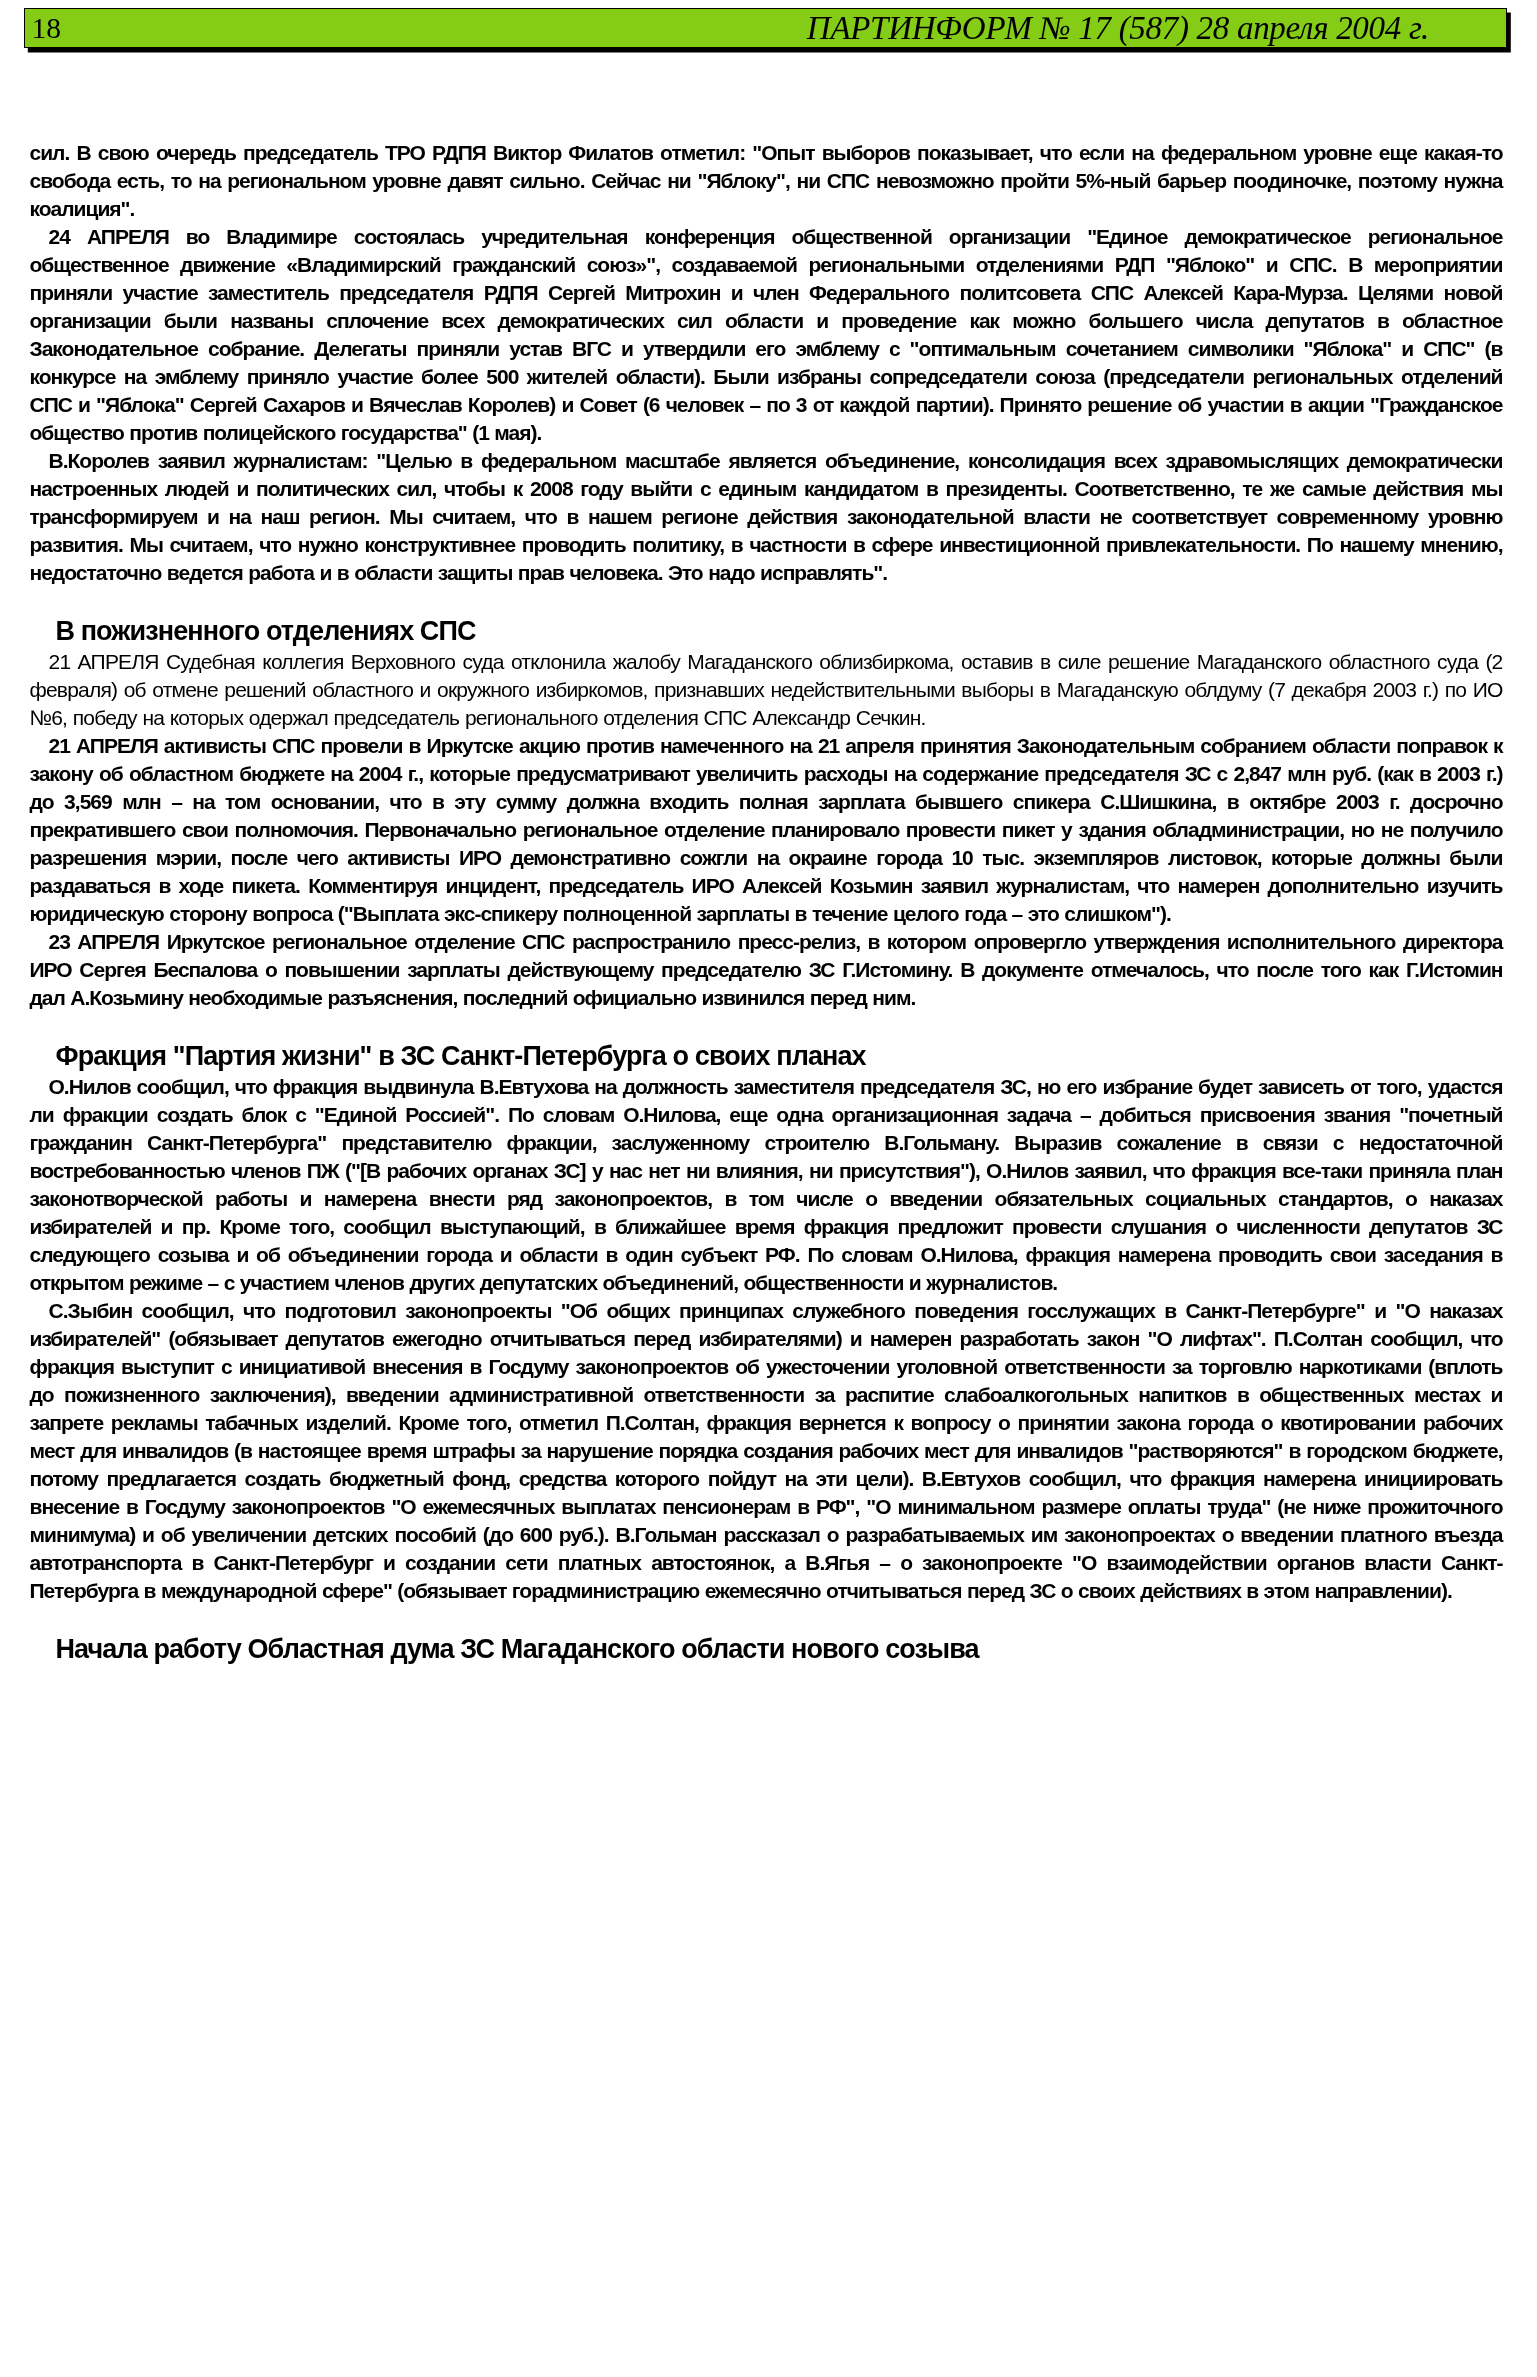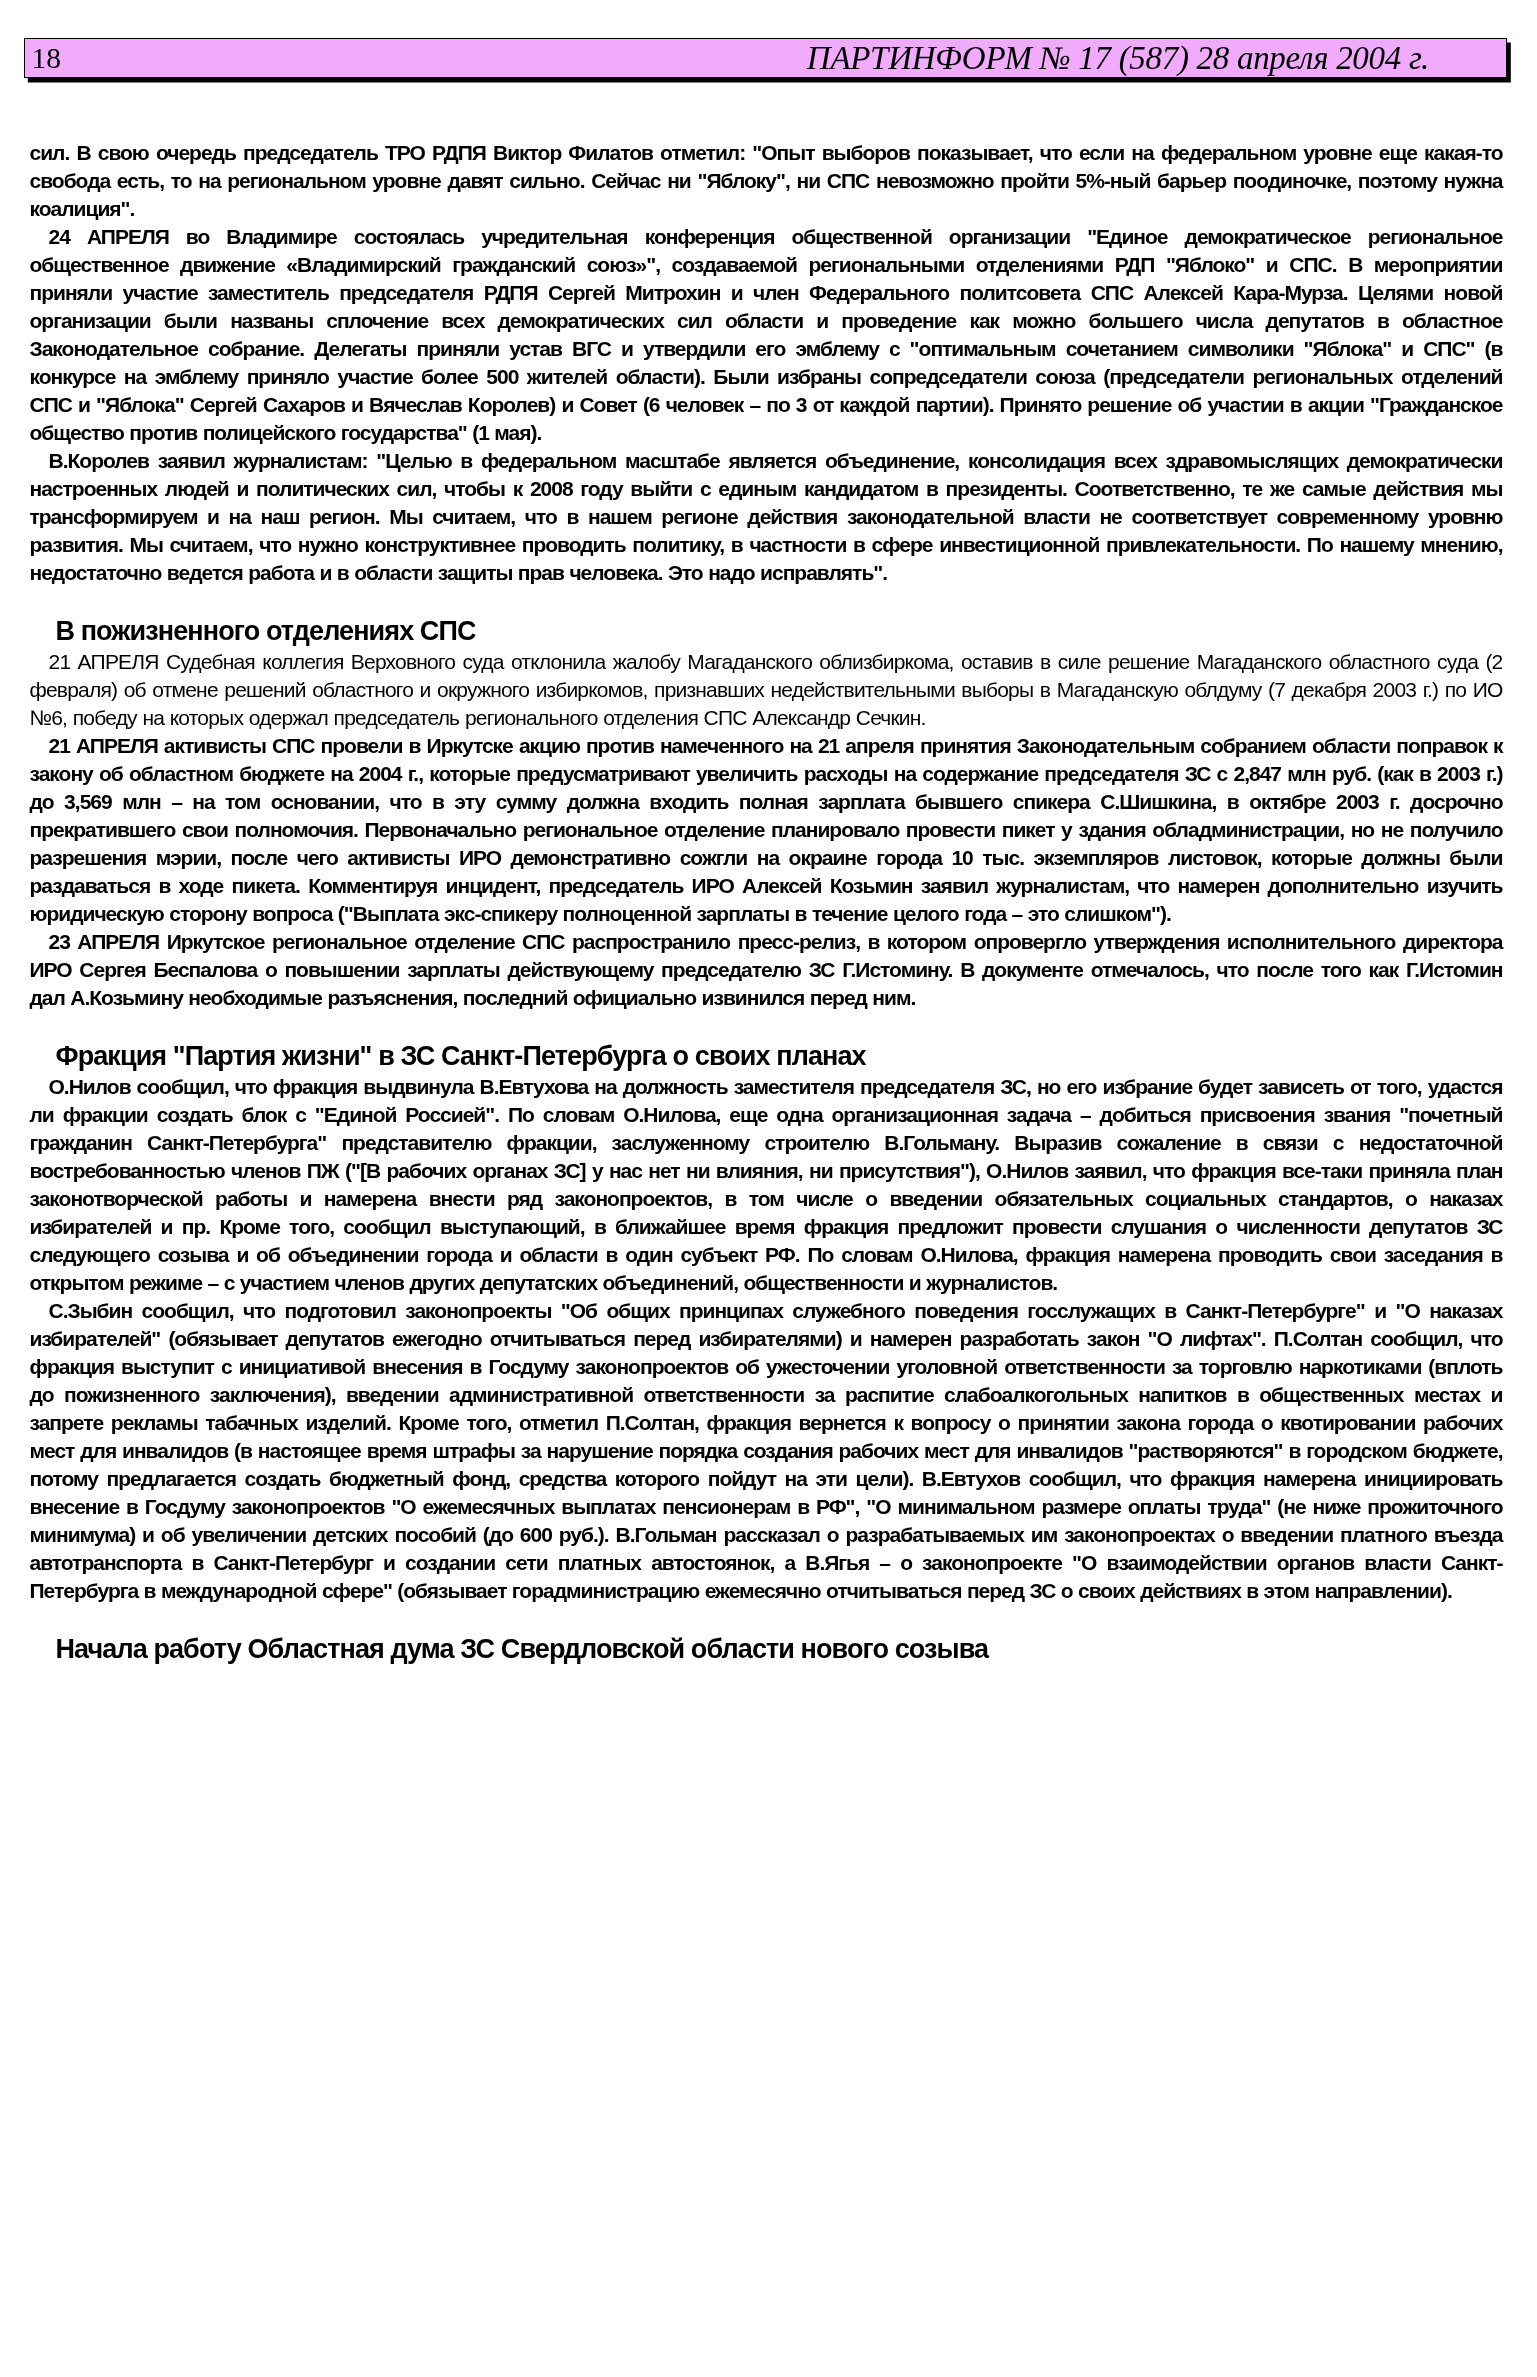--- a/index.html
+++ b/index.html
@@ -1,19 +1,19 @@
 <!DOCTYPE html>
 <html style="font-size:10.2px"><head>
 <meta charset="utf-8">
 <style>
   html, body { margin: 0; padding: 0; background: #ffffff; }
   body { width: 1537px; height: 2377px; position: relative; overflow: hidden; color: #000; }
   .header {
-    position: absolute; left: 24px; top: 38px; width: 1481px; height: 38px;
-    border: 1.9px solid #000; box-shadow: 3.8px 4.5px 0 #000; background: #f0abfc; text-align: right;
+    position: absolute; left: 24px; top: 8px; width: 1481px; height: 38px;
+    border: 1.9px solid #000; box-shadow: 3.8px 4.5px 0 #000; background: #84cc16; text-align: right;
   }
   .page-num {
     position: absolute; left: 6.4px; top: 2.6px;
     font-family: "Liberation Serif", serif; font-size: 29.5px; line-height: 33px;
   }
   .pub-title {
     position: absolute; right: 77px; top: 2.6px;
     font-family: "Liberation Serif", serif; font-style: italic; font-size: 33px; line-height: 33px;
     letter-spacing: -0.3px;
   }
@@ -62,17 +62,17 @@
 
   <div>
     <h2>Фракция "Партия жизни" в ЗС Санкт-Петербурга о своих планах</h2>
     <p class="bold">О.Нилов сообщил, что фракция выдвинула В.Евтухова на должность заместителя председателя ЗС, но его избрание будет зависеть от того, удастся ли фракции создать блок с "Единой Россией". По словам О.Нилова, еще одна организационная задача – добиться присвоения звания "почетный гражданин Санкт-Петербурга" представителю фракции, заслуженному строителю В.Гольману. Выразив сожаление в связи с недостаточной востребованностью членов ПЖ ("[В рабочих органах ЗС] у нас нет ни влияния, ни присутствия"), О.Нилов заявил, что фракция все-таки приняла план законотворческой работы и намерена внести ряд законопроектов, в том числе о введении обязательных социальных стандартов, о наказах избирателей и пр. Кроме того, сообщил выступающий, в ближайшее время фракция предложит провести слушания о численности депутатов ЗС следующего созыва и об объединении города и области в один субъект РФ. По словам О.Нилова, фракция намерена проводить свои заседания в открытом режиме – с участием членов других депутатских объединений, общественности и журналистов.</p>
     <p class="bold">С.Зыбин сообщил, что подготовил законопроекты "Об общих принципах служебного поведения госслужащих в Санкт-Петербурге" и "О наказах избирателей" (обязывает депутатов ежегодно отчитываться перед избирателями) и намерен разработать закон "О лифтах". П.Солтан сообщил, что фракция выступит с инициативой внесения в Госдуму законопроектов об ужесточении уголовной ответственности за торговлю наркотиками (вплоть до пожизненного заключения), введении административной ответственности за распитие слабоалкогольных напитков в общественных местах и запрете рекламы табачных изделий. Кроме того, отметил П.Солтан, фракция вернется к вопросу о принятии закона города о квотировании рабочих мест для инвалидов (в настоящее время штрафы за нарушение порядка создания рабочих мест для инвалидов "растворяются" в городском бюджете, потому предлагается создать бюджетный фонд, средства которого пойдут на эти цели). В.Евтухов сообщил, что фракция намерена инициировать внесение в Госдуму законопроектов "О ежемесячных выплатах пенсионерам в РФ", "О минимальном размере оплаты труда" (не ниже прожиточного минимума) и об увеличении детских пособий (до 600 руб.). В.Гольман рассказал о разрабатываемых им законопроектах о введении платного въезда автотранспорта в Санкт-Петербург и создании сети платных автостоянок, а В.Ягья – о законопроекте "О взаимодействии органов власти Санкт-Петербурга в международной сфере" (обязывает горадминистрацию ежемесячно отчитываться перед ЗС о своих действиях в этом направлении).</p>
   </div>
 
   <div class="gap-md"></div>
 
   <div>
-    <h2>Начала работу Областная дума ЗС Свердловской области нового созыва</h2>
+    <h2>Начала работу Областная дума ЗС Магаданского области нового созыва</h2>
   </div>
 
 </div>
 
 
 </body></html>

